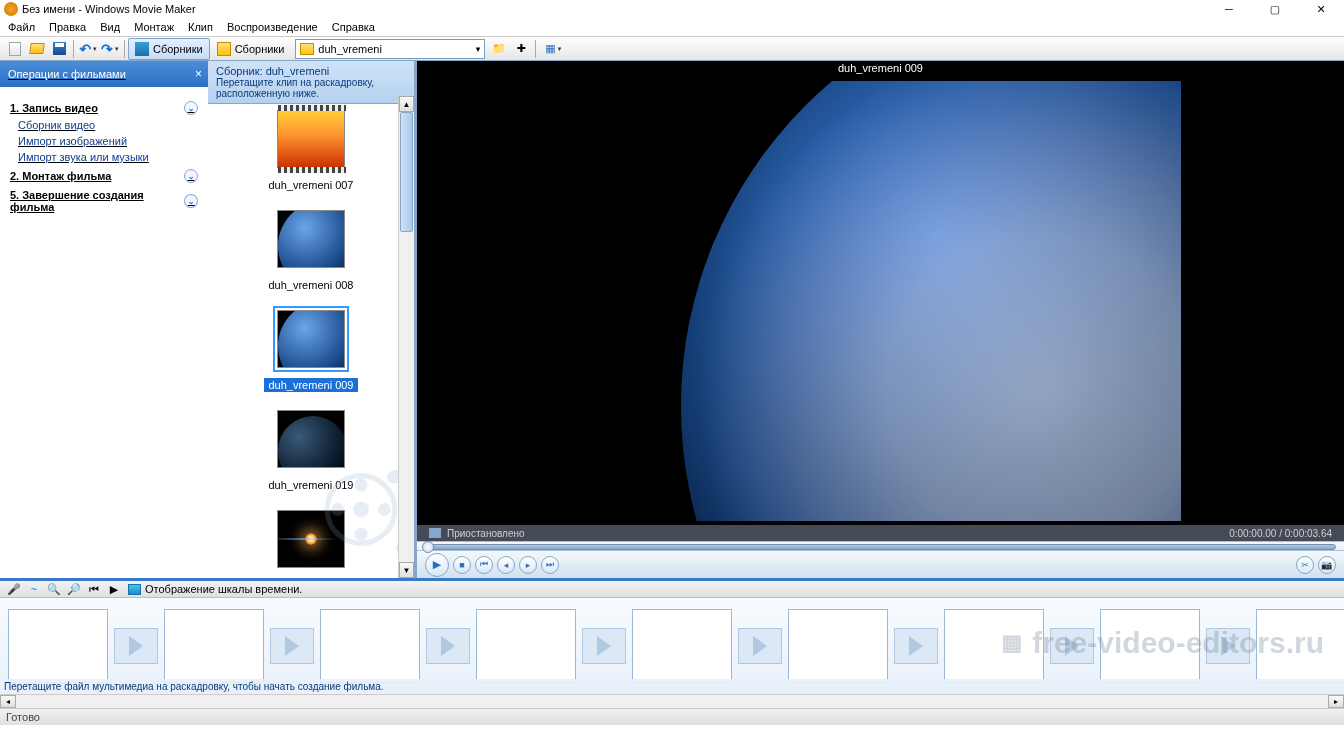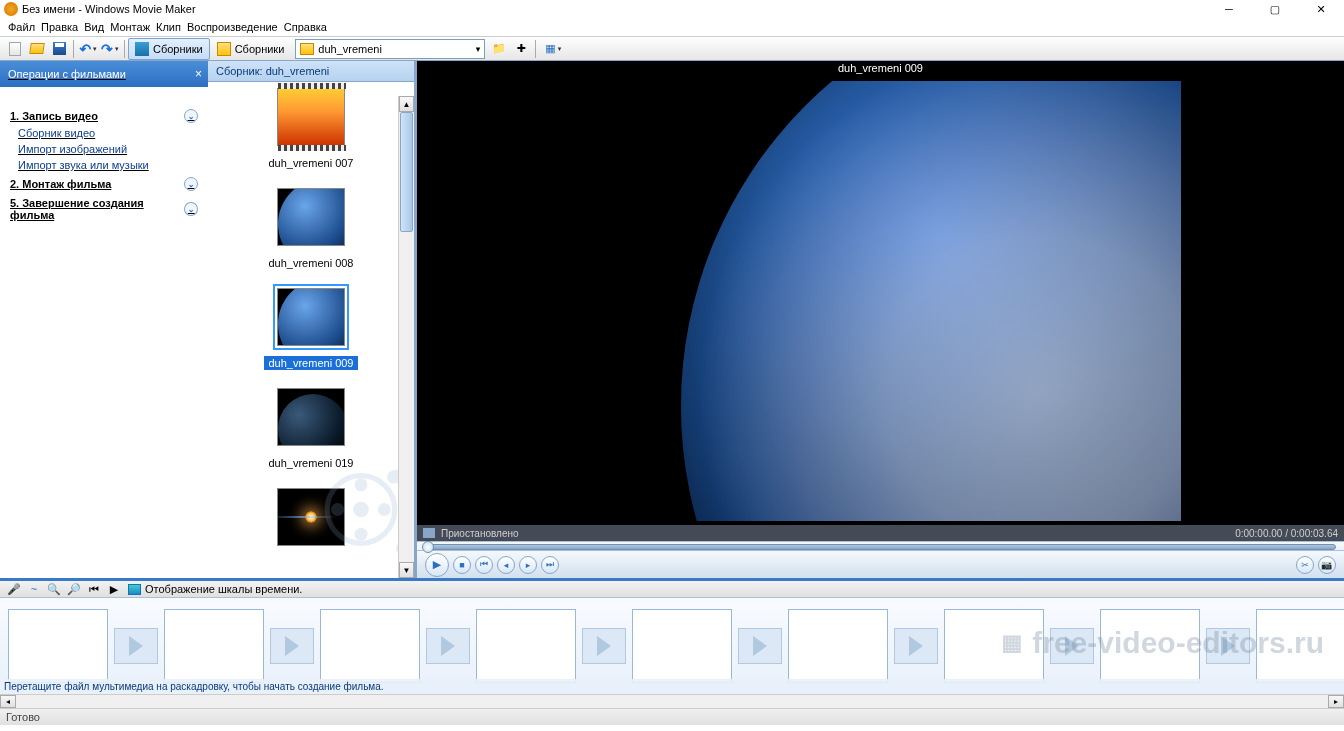--- a/index.html
+++ b/index.html
@@ -7,41 +7,41 @@
 
   
   .titlebar { height: 18px; background: #fff; display: flex; align-items: center; padding: 0 4px; }
   .titlebar .app-icon { width: 14px; height: 14px; background: radial-gradient(circle, #f5a623, #d27700); border-radius: 50%; margin-right: 4px; }
   .titlebar .title-text { font-size: 11px; color: #000; }
   .titlebar .win-controls { position: absolute; right: 0; top: 0; display: flex; }
   .titlebar .win-controls div { width: 46px; height: 18px; display: flex; align-items: center; justify-content: center; color: #000; cursor: pointer; font-family: Arial; }
 
   
   .menubar { height: 18px; background: #fff; display: flex; align-items: center; padding-left: 8px; font-size: 11px; }
-  .menubar span { margin-right: 6px; cursor: pointer; }
+  .menubar span { margin-right: 14px; cursor: pointer; }
 
   
   .toolbar { height: 25px; background: linear-gradient(#fefefe, #e6e6e6); border-top: 1px solid #ccc; border-bottom: 1px solid #88a6c8; display: flex; align-items: center; padding: 0 4px; }
   .toolbar .sep { width: 1px; height: 18px; background: #aaa; margin: 0 3px; }
   .tbtn { width: 20px; height: 20px; margin: 0 1px; display: flex; align-items: center; justify-content: center; cursor: pointer; border-radius: 2px; }
   .tbtn-wide { padding: 0 6px; width: auto; height: 22px; display: flex; align-items: center; cursor: pointer; border: 1px solid transparent; border-radius: 2px; }
   .tbtn-wide.active { background: linear-gradient(#e3f0ff, #c5dcf7); border: 1px solid #7da2ce; }
   .tbtn-wide .ticon { width: 14px; height: 14px; margin-right: 4px; display: inline-block; }
   .combo { height: 20px; border: 1px solid #7b9ebd; background: #fff; display: flex; align-items: center; padding: 0 18px 0 4px; position: relative; font-size: 11px; width: 190px; margin-left: 4px; }
   .combo::after { content: "▾"; position: absolute; right: 4px; font-size: 9px; color: #000; }
   .combo .cicon { width: 14px; height: 12px; background: linear-gradient(#ffe082, #ffc107); border: 1px solid #c88a00; margin-right: 4px; }
 
   
   .main { display: flex; height: 517px; }
 
   
   .tasks-panel { width: 208px; background: #fff; display: flex; flex-direction: column; text-decoration: underline; }
   .tasks-header { height: 26px; background: linear-gradient(#4a8ed9, #2c6fc2); color: #fff; display: flex; align-items: center; padding: 0 8px; font-size: 11px; position: relative; }
   .tasks-header .close-x { position: absolute; right: 6px; top: 6px; color: #fff; cursor: pointer; font-size: 12px; }
-  .tasks-body { padding: 18px 10px; }
+  .tasks-body { padding: 10px 10px; }
   .task-group-title { font-size: 11px; font-weight: bold; color: #000; padding: 4px 0 2px 0; display: flex; align-items: center; justify-content: space-between; cursor: pointer; }
   .task-group-title .expand { width: 14px; height: 14px; border: 1px solid #88a6c8; border-radius: 50%; display: flex; align-items: center; justify-content: center; color: #2c6fc2; font-size: 8px; background: #f0f6ff; }
   .task-link { color: #0e3d8d; font-size: 11px; padding: 2px 0 2px 8px; cursor: pointer; }
 
   
   .collection-panel { width: 209px; background: #fff; display: flex; flex-direction: column; position: relative; border-right: 3px solid #88a6c8; }
   .collection-header { background: linear-gradient(#cfe2f7, #b4d2f0); padding: 4px 8px; font-size: 11px; color: #0a3a7a; border-bottom: 1px solid #88a6c8; }
   .collection-header .ctitle { font-weight: normal; }
   .collection-header .csub { font-size: 10px; }
   .collection-scroll { flex: 1; overflow-y: auto; padding: 6px; position: relative; }
@@ -58,21 +58,21 @@
   .vscroll-thumb { position: absolute; left: 1px; right: 1px; top: 0; height: 120px; background: linear-gradient(90deg, #d0e3f7, #a8c8e8); border: 1px solid #88a6c8; border-radius: 2px; }
   .vsbtn { position: absolute; left: 0; right: 0; height: 16px; background: linear-gradient(#f8f8f8, #e0e0e0); border: 1px solid #aaa; display: flex; align-items: center; justify-content: center; font-size: 8px; cursor: pointer; }
 
   
   .preview-panel { flex: 1; background: #000; display: flex; flex-direction: column; }
   .preview-title { height: 16px; text-align: center; color: #fff; font-size: 11px; padding-top: 1px; }
   .preview-video { flex: 1; display: flex; align-items: center; justify-content: center; background: #000; position: relative; }
   .preview-video .earth { width: 600px; height: 440px; background: #000; position: relative; overflow: hidden; }
   .earth-globe { position: absolute; right: -350px; top: -100px; width: 850px; height: 850px; border-radius: 50%; background: radial-gradient(circle at 30% 30%, #3a7bd5 0%, #1a4a8a 30%, #0a2a5a 60%, #000 90%); box-shadow: inset -40px -40px 100px rgba(0,0,0,0.8); }
   .earth-cloud { position: absolute; right: -300px; top: -50px; width: 800px; height: 800px; border-radius: 50%; background: radial-gradient(circle at 45% 45%, rgba(255,230,180,0.5) 0%, rgba(220,190,140,0.45) 25%, rgba(180,140,100,0.3) 40%, transparent 55%); mix-blend-mode: screen; }
-  .preview-status { height: 16px; background: #444a56; display: flex; align-items: center; color: #cfcfcf; font-size: 10px; padding: 0 6px; }
+  .preview-status { height: 16px; background: #444a56; display: flex; align-items: center; color: #cfcfcf; font-size: 10px; padding: 0 12px; }
   .preview-status .filmicon { width: 12px; height: 10px; background: #88a6c8; margin-right: 6px; display: inline-block; }
   .preview-status .time { margin-left: auto; }
   .player-controls { height: 28px; background: linear-gradient(#f4f8fc, #d2e0ef); display: flex; align-items: center; padding: 0 8px; border-top: 1px solid #a8c0d8; }
   .player-seek { height: 6px; background: linear-gradient(#b0c8e0, #88a6c8); border: 1px solid #7090b0; border-radius: 3px; margin: 2px 8px 0 8px; position: relative; }
   .player-seek .seek-knob { position: absolute; left: -4px; top: -4px; width: 12px; height: 12px; border-radius: 50%; background: radial-gradient(#fff, #c0d8f0); border: 1px solid #7090b0; }
   .pbtn { width: 18px; height: 18px; border-radius: 50%; border: 1px solid #88a6c8; background: linear-gradient(#fff, #d8e8f6); margin-right: 4px; display: flex; align-items: center; justify-content: center; font-size: 9px; color: #2c6fc2; cursor: pointer; }
   .pbtn.big { width: 24px; height: 24px; font-size: 11px; }
   .pbtn:last-child { margin-right: 0; }
   .player-right { margin-left: auto; display: flex; }
 
@@ -209,20 +209,21 @@
         <span class="expand">⌄</span>
       </div>
     </div>
   </div>
 
   <div class="collection-panel">
     <div class="collection-header">
       <div class="ctitle">
         <span>Сборник: </span><span>duh_vremeni</span>
       </div>
+      <div class="csub">Перетащите клип на раскадровку, расположенную ниже.</div>
     </div>
     <div class="collection-scroll">
 
       <div class="clip-item">
         <div class="clip-thumb th-sunset"></div>
         <span class="clip-label">duh_vremeni 007</span>
       </div>
 
       <div class="clip-item">
         <div class="clip-thumb th-earth"></div>

